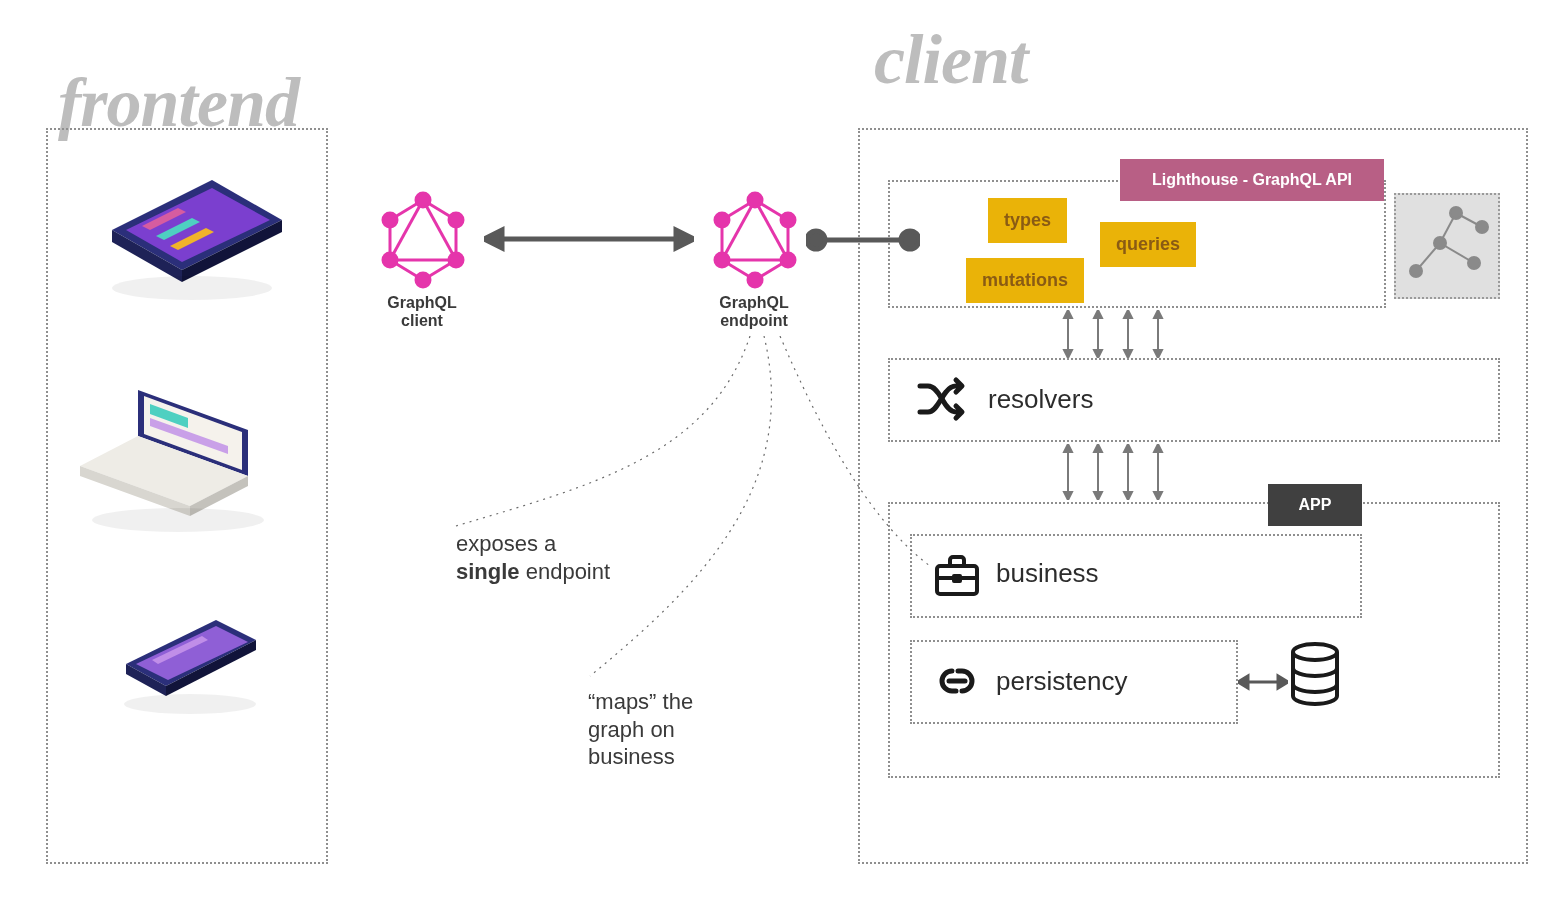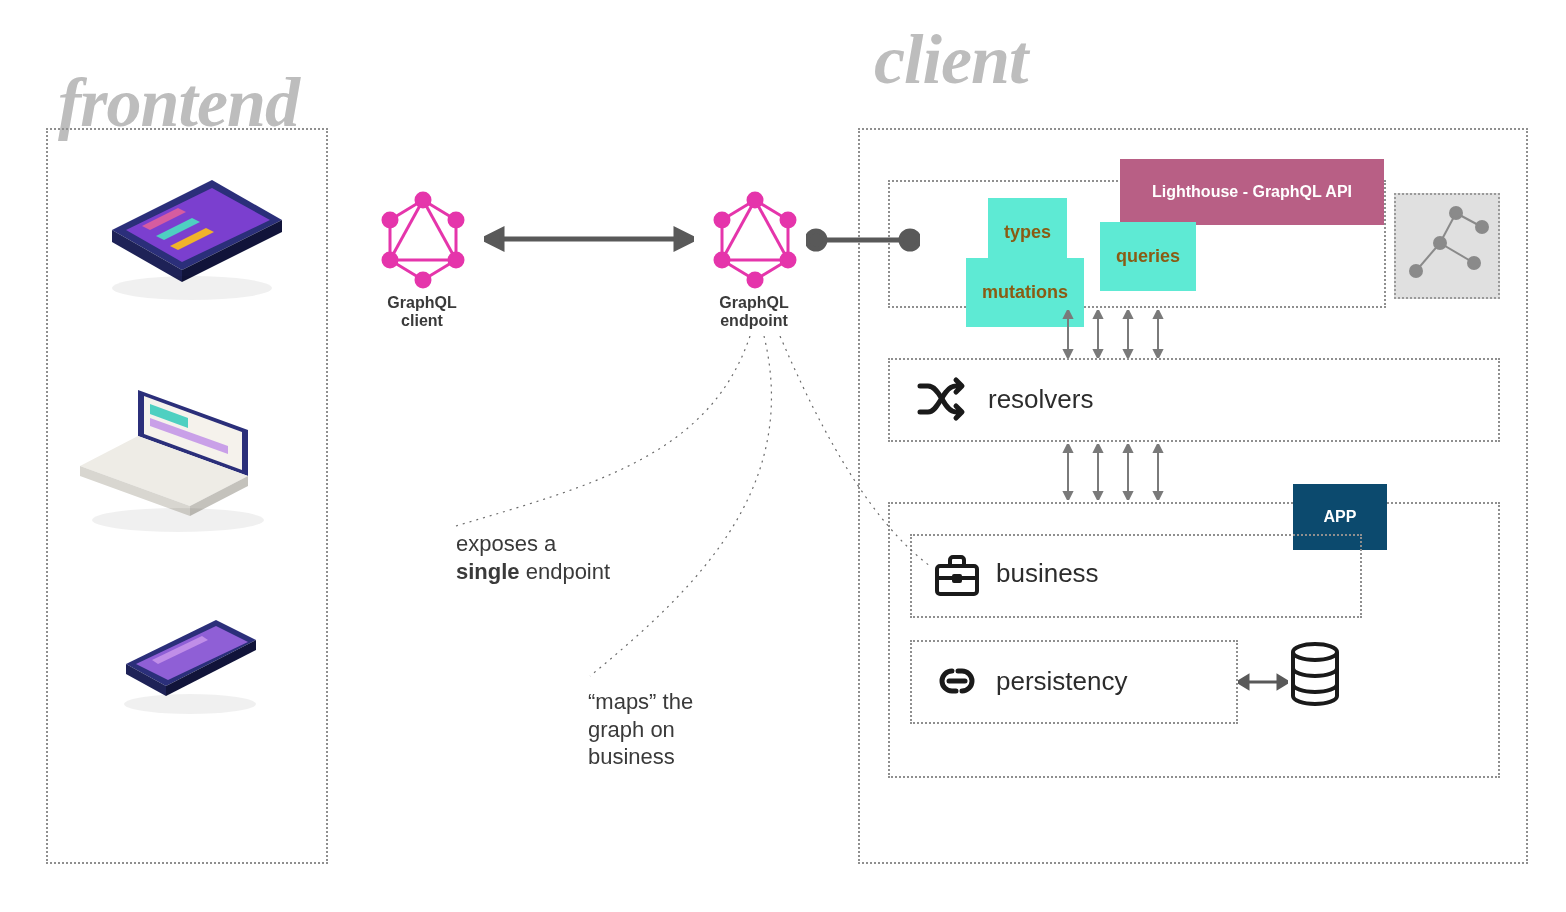--- a/index.html
+++ b/index.html
@@ -28,26 +28,26 @@
     position:absolute;
     font-size:22px;
     color:#3a3a3a;
     line-height:1.25;
   }
   .annotation b { font-weight:700;margin-top:44px; }
   .tag {
     position:absolute;
     font-size:18px;
     font-weight:700;
-    padding:24px 16px;
+    padding:12px 16px;
     white-space:nowrap;
   }
-  .tag-yellow { background:#5eead4; color:#8a5b14; }
+  .tag-yellow { background:#eab308; color:#8a5b14; }
   .tag-pink   { background:#b85f85; color:#ffffff; font-size:16px; font-weight:600; }
-  .tag-gray   { background:#0c4a6e; color:#ffffff; font-size:16px; font-weight:700;margin-left:25px; }
+  .tag-gray   { background:#404040; color:#ffffff; font-size:16px; font-weight:700; }
   .layer-label {
     position:absolute;
     font-size:26px;
     color:#2c2c2c;
   }
   .gql-label {
     position:absolute;
     font-size:16px;
     font-weight:700;
     color:#3a3a3a;

